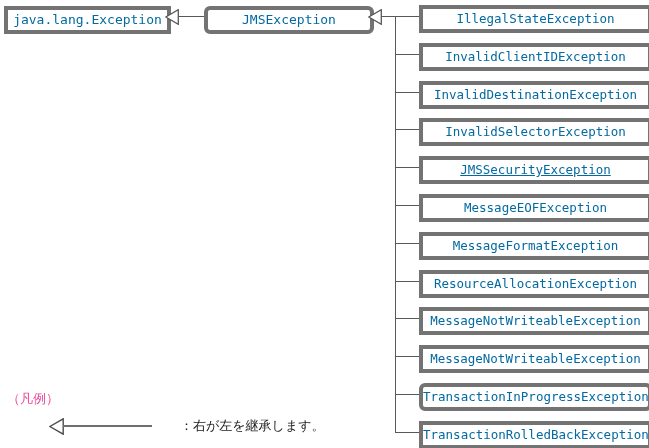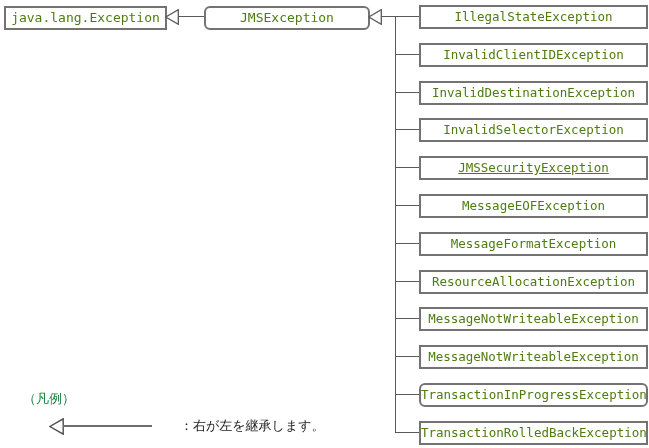--- a/index.html
+++ b/index.html
@@ -7,38 +7,38 @@
     position: relative;
     width: 649px;
     height: 448px;
     background: #ffffff;
     overflow: hidden;
     font-family: "DejaVu Sans Mono", "Liberation Mono", monospace;
   }
   .box {
     position: absolute;
     height: 20px;
-    border: 2px solid #737373;
+    border: 4px solid #737373;
     background: #ffffff;
-    color: #4d7c0f;
+    color: #0369a1;
     font: 13px/20px "DejaVu Sans Mono", "Liberation Mono", monospace;
     text-align: center;
     white-space: nowrap;
     overflow: hidden;
   }
   .box.base   { left: 4px;   top: 6px; width: 159px; }
   .box.parent { left: 204px; top: 6px; width: 162px; border-radius: 6px; }
   .box.child  { left: 419px; width: 225px; font-size: 12.5px; }
   .hline { position: absolute; height: 1px; background: #595959; }
   .vline { position: absolute; width: 1px;  background: #595959; }
   .tri   { position: absolute; display: block; }
   .legend-heading {
     position: absolute;
-    left: 23px; top: 391px;
-    color: #15803d;
+    left: 7px; top: 391px;
+    color: #ec4899;
     font: 13px/16px "DejaVu Sans", "Liberation Sans", sans-serif;
     white-space: nowrap;
   }
   .legend-line { position: absolute; left: 63px; top: 425px; width: 89px; height: 2px; background: #6e6e6e; }
   .legend-text {
     position: absolute;
     left: 160px; top: 418px;
     color: #1a1a1a;
     font: 13px/16px "DejaVu Sans", "Liberation Sans", sans-serif;
     white-space: nowrap;

